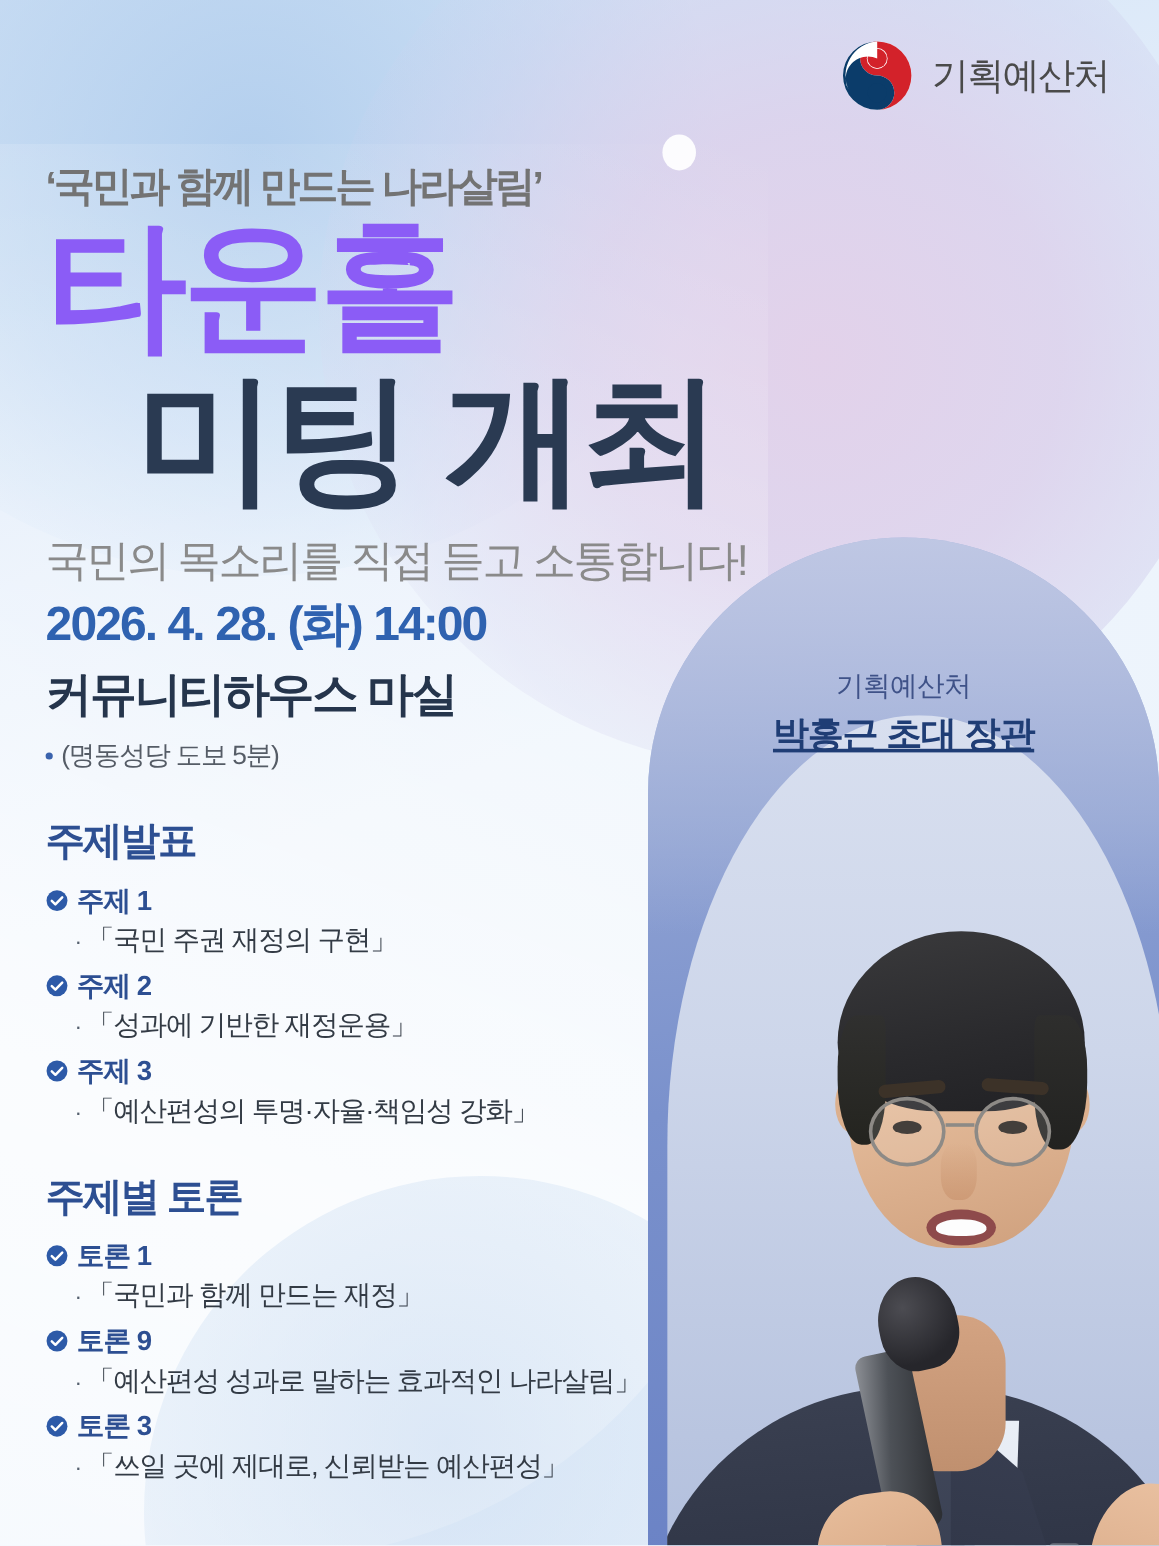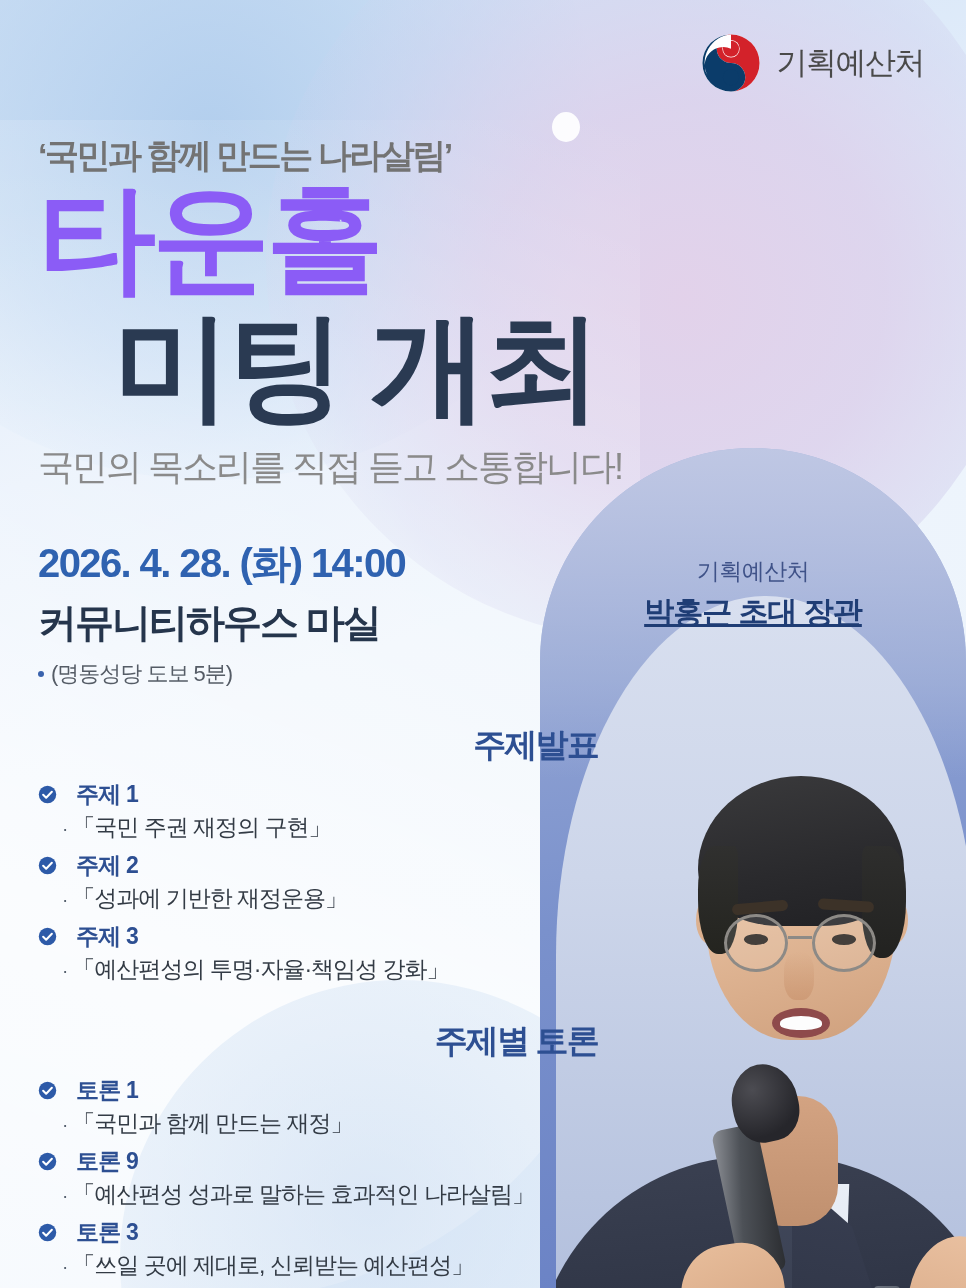--- a/index.html
+++ b/index.html
@@ -391,21 +391,20 @@
   .subtitle {
     margin-top: 18px;
     font-size: 36px;
     font-weight: 400;
     color: #8a8a8a;
     letter-spacing: -2px;
     white-space: nowrap;
   }
 
   .datetime {
-    margin-top: 44px;
     font-size: 40px;
     font-weight: 800;
     color: #2f62b0;
     letter-spacing: -1.6px;
     white-space: nowrap;
   }
   .venue {
     margin-top: 5px;
     font-size: 39px;
     font-weight: 800;
@@ -423,33 +422,33 @@
     gap: 7px;
   }
   .note-dot {
     width: 6px; height: 6px;
     border-radius: 50%;
     background: #3a63ad;
     display: inline-block;
     flex: 0 0 auto;
   }
 
-  .section { margin-top: 34px; text-align: right; }
+  .section { margin-top: 34px; }
   .section-title {
     font-size: 33px;
     font-weight: 900;
     color: #2d4f92;
     letter-spacing: -1.8px;
     margin-bottom: 11px;
   }
   .item { margin-bottom: 3px; }
   .item-head {
     display: flex;
     align-items: center;
-    gap: 19px;
+    gap: 7px;
     font-size: 23px;
     font-weight: 800;
     color: #2d4f92;
     letter-spacing: -0.8px;
   }
   .check-icon { width: 19px; height: 19px; flex: 0 0 auto; display: block; }
   .item-sub {
     margin-left: 24px;
     margin-top: 2px;
     margin-bottom: 7px;

